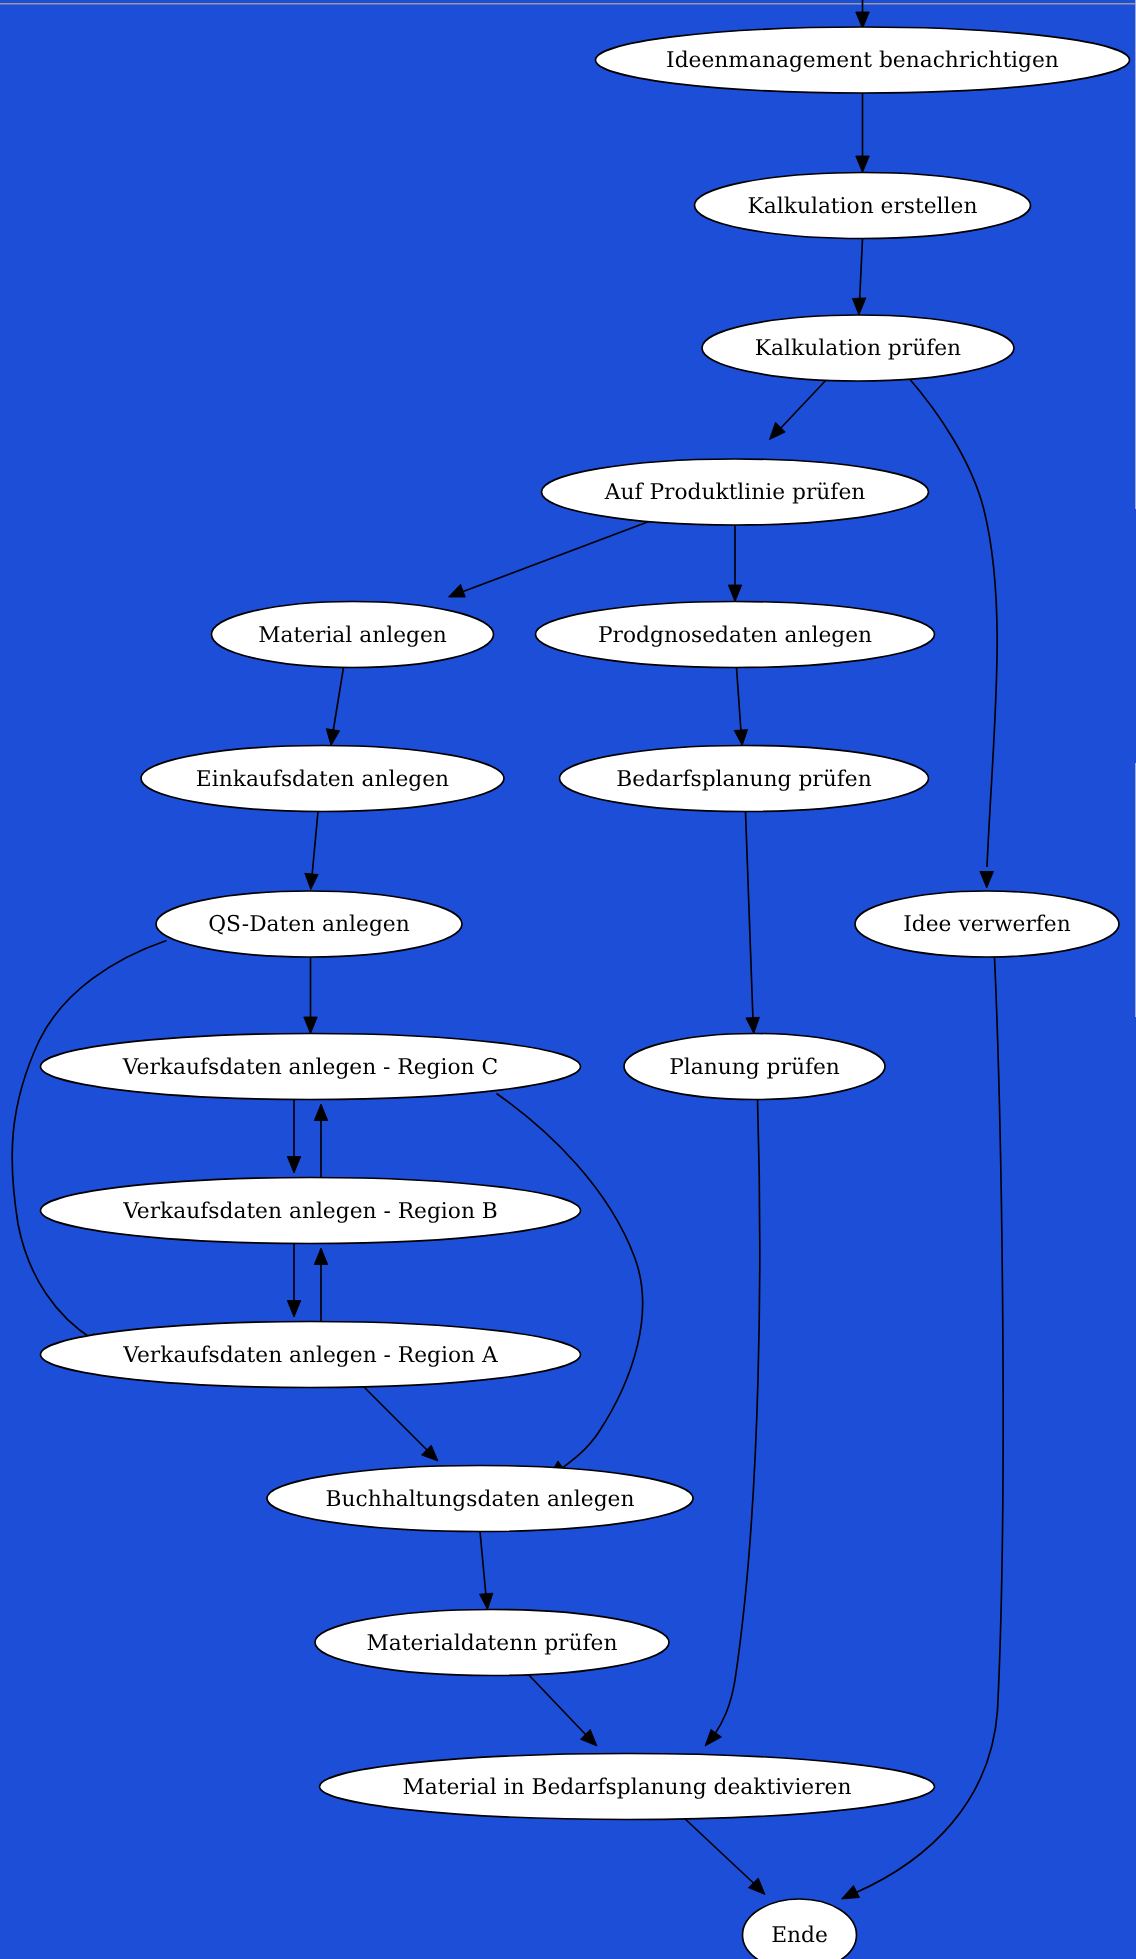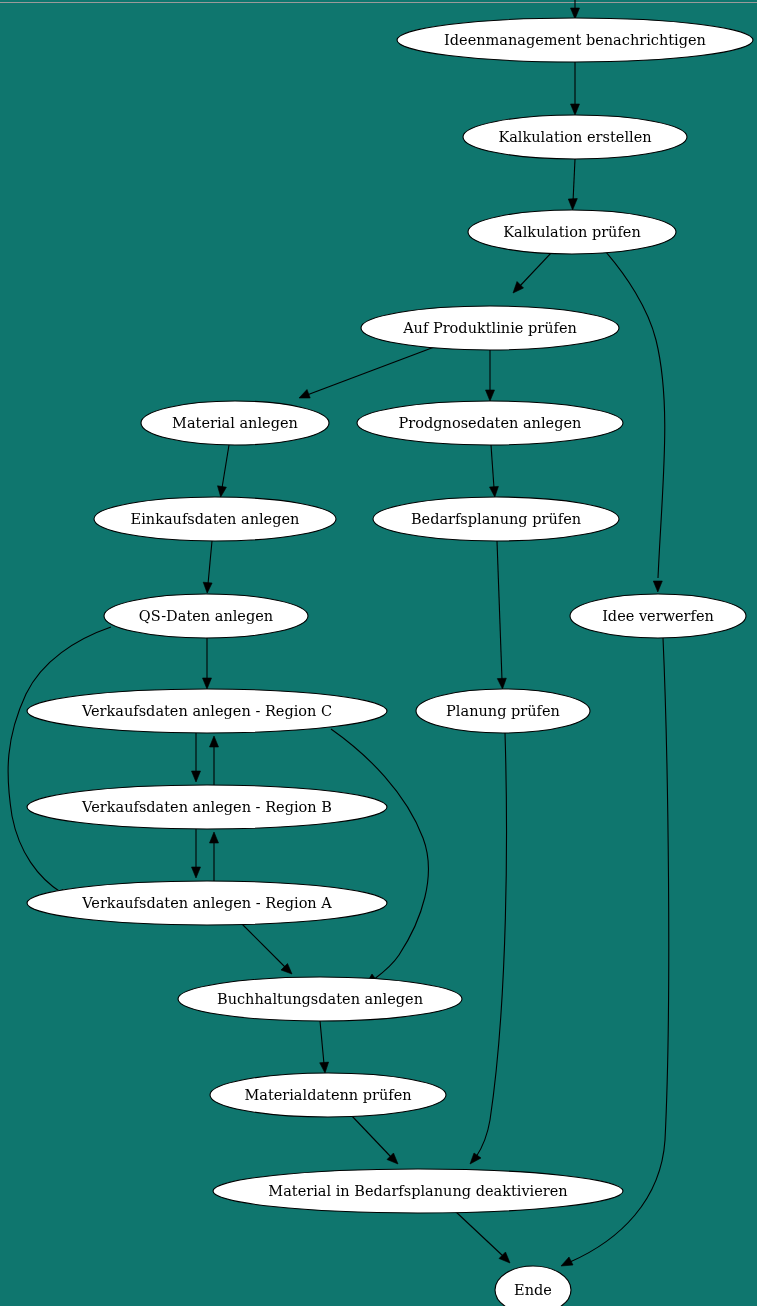--- a/index.html
+++ b/index.html
@@ -11,21 +11,21 @@
   body {
     width: 757px;
     height: 1306px;
     overflow: hidden;
     font-family: "DejaVu Serif", "Liberation Serif", serif;
   }
   #diagram-root {
     position: relative;
     width: 757px;
     height: 1306px;
-    background: #0f766e;
+    background: #1d4ed8;
   }
   svg#flowchart {
     display: block;
     width: 757px;
     height: 1306px;
   }
   .node-ellipse {
     fill: #ffffff;
     stroke: #000000;
     stroke-width: 1.1;

